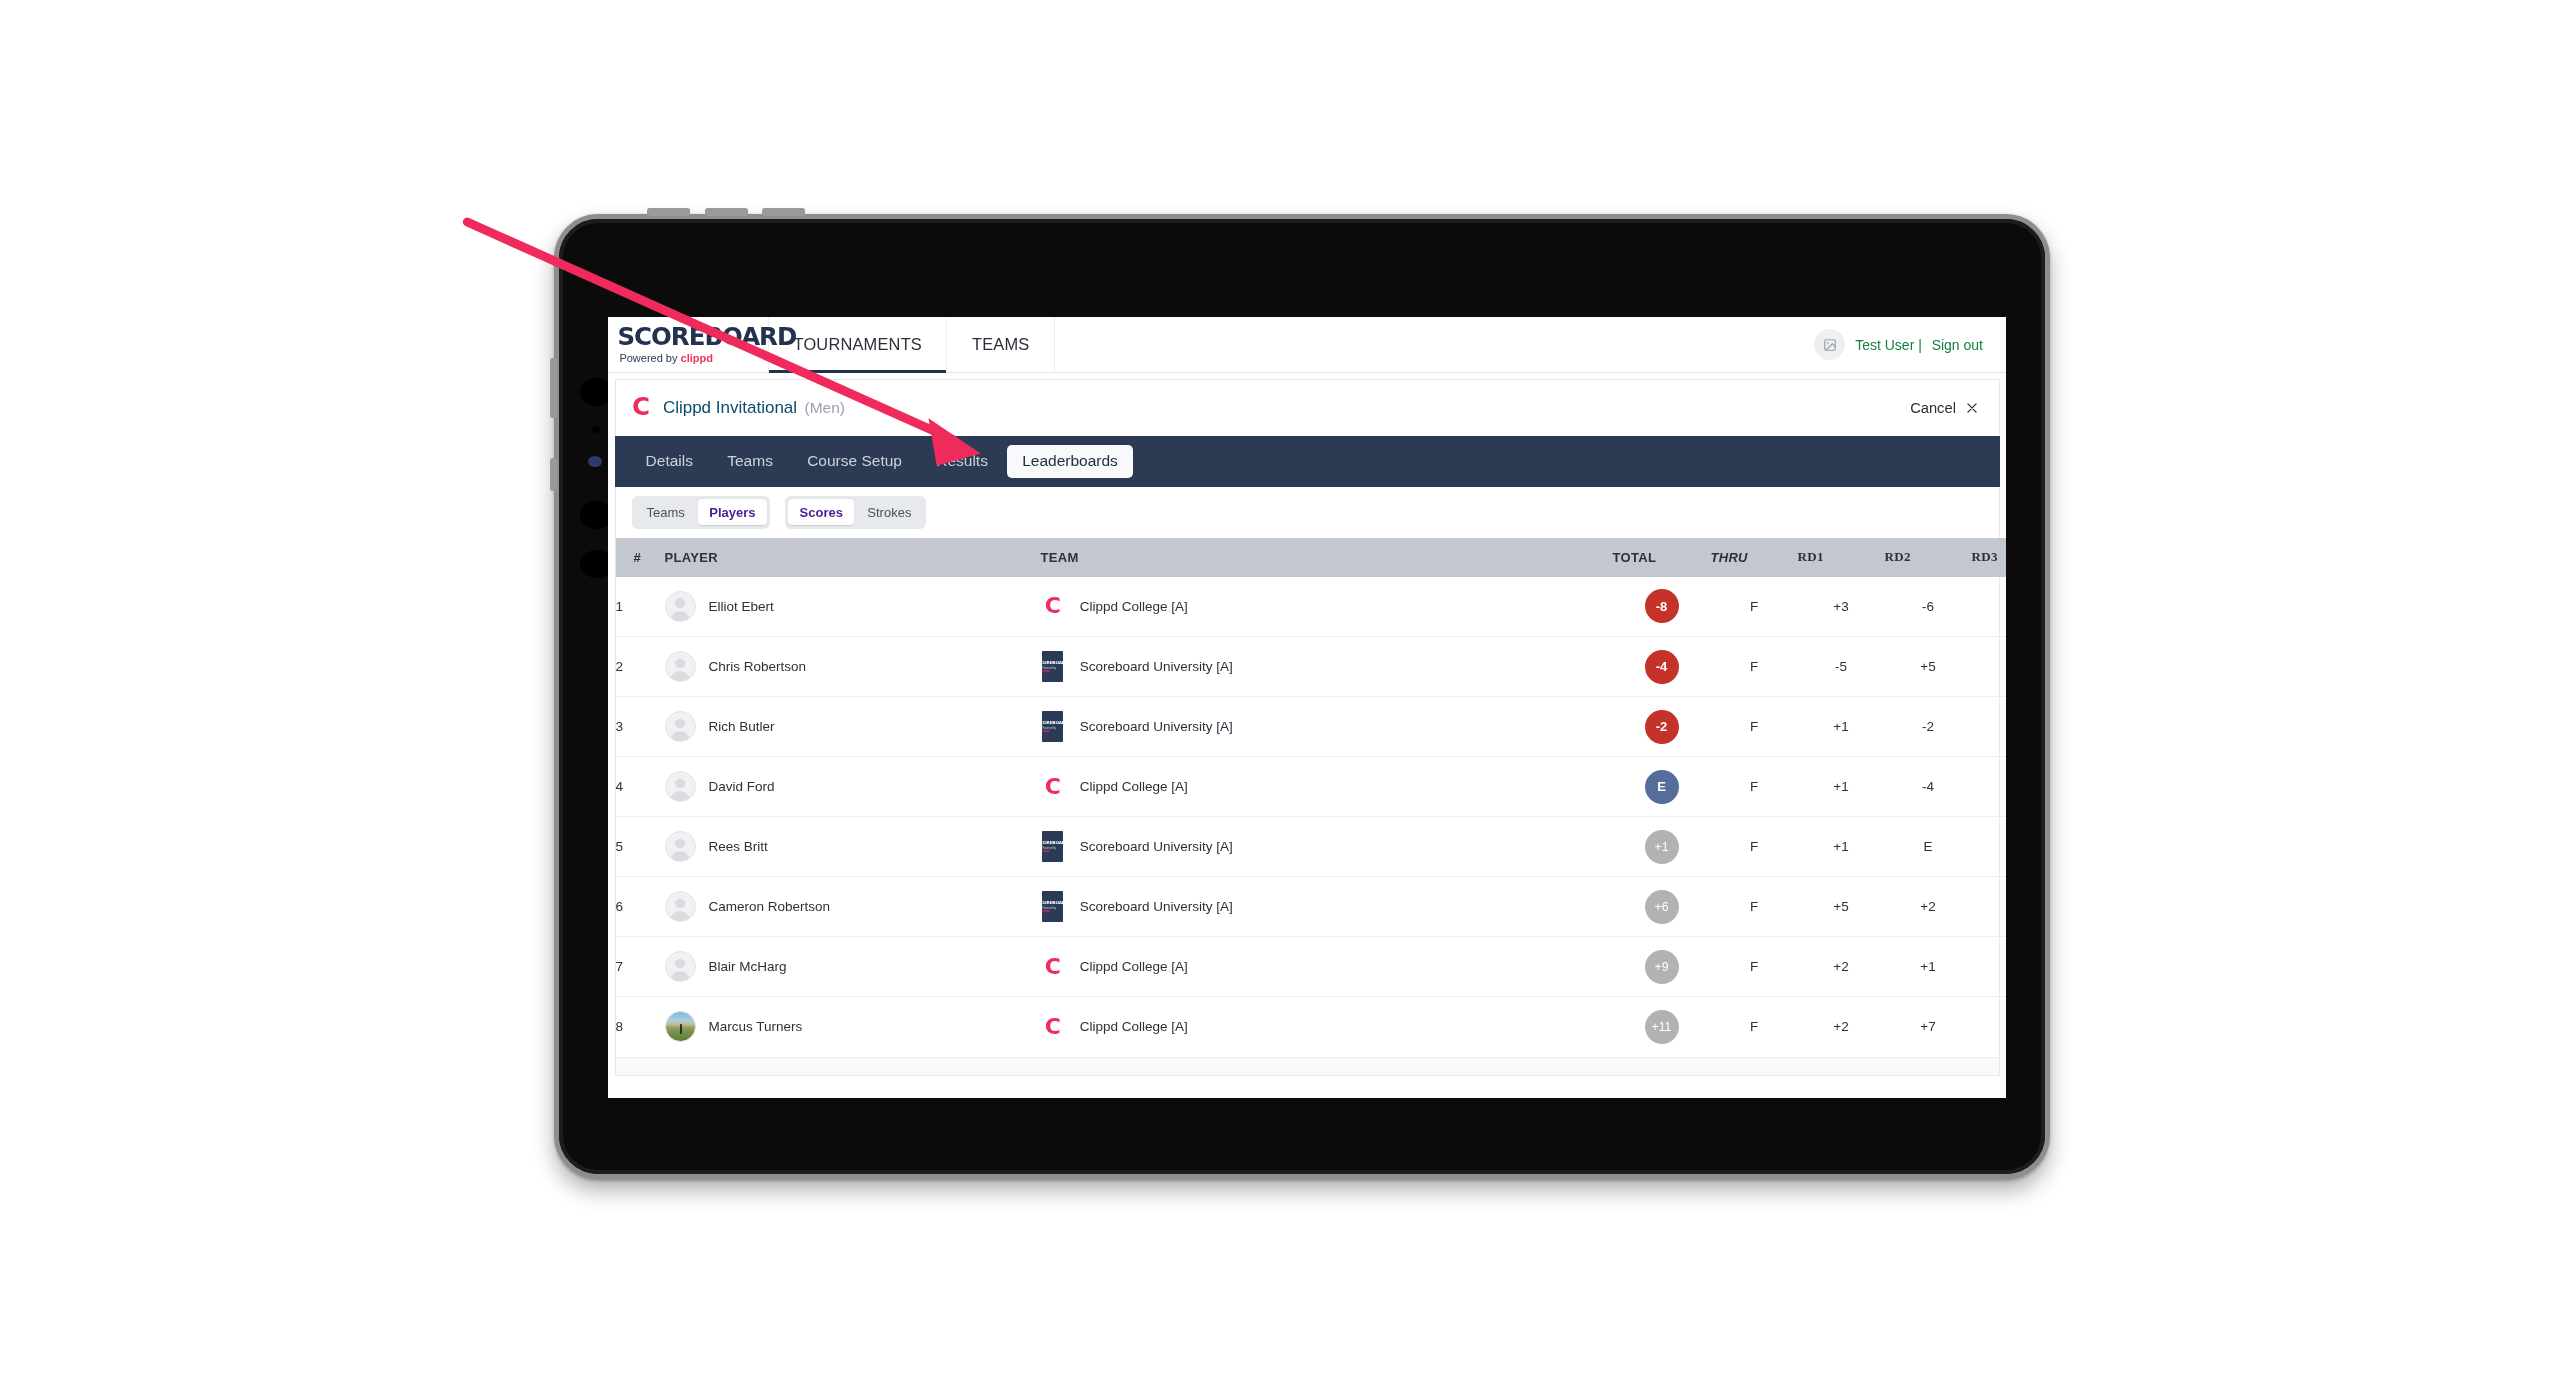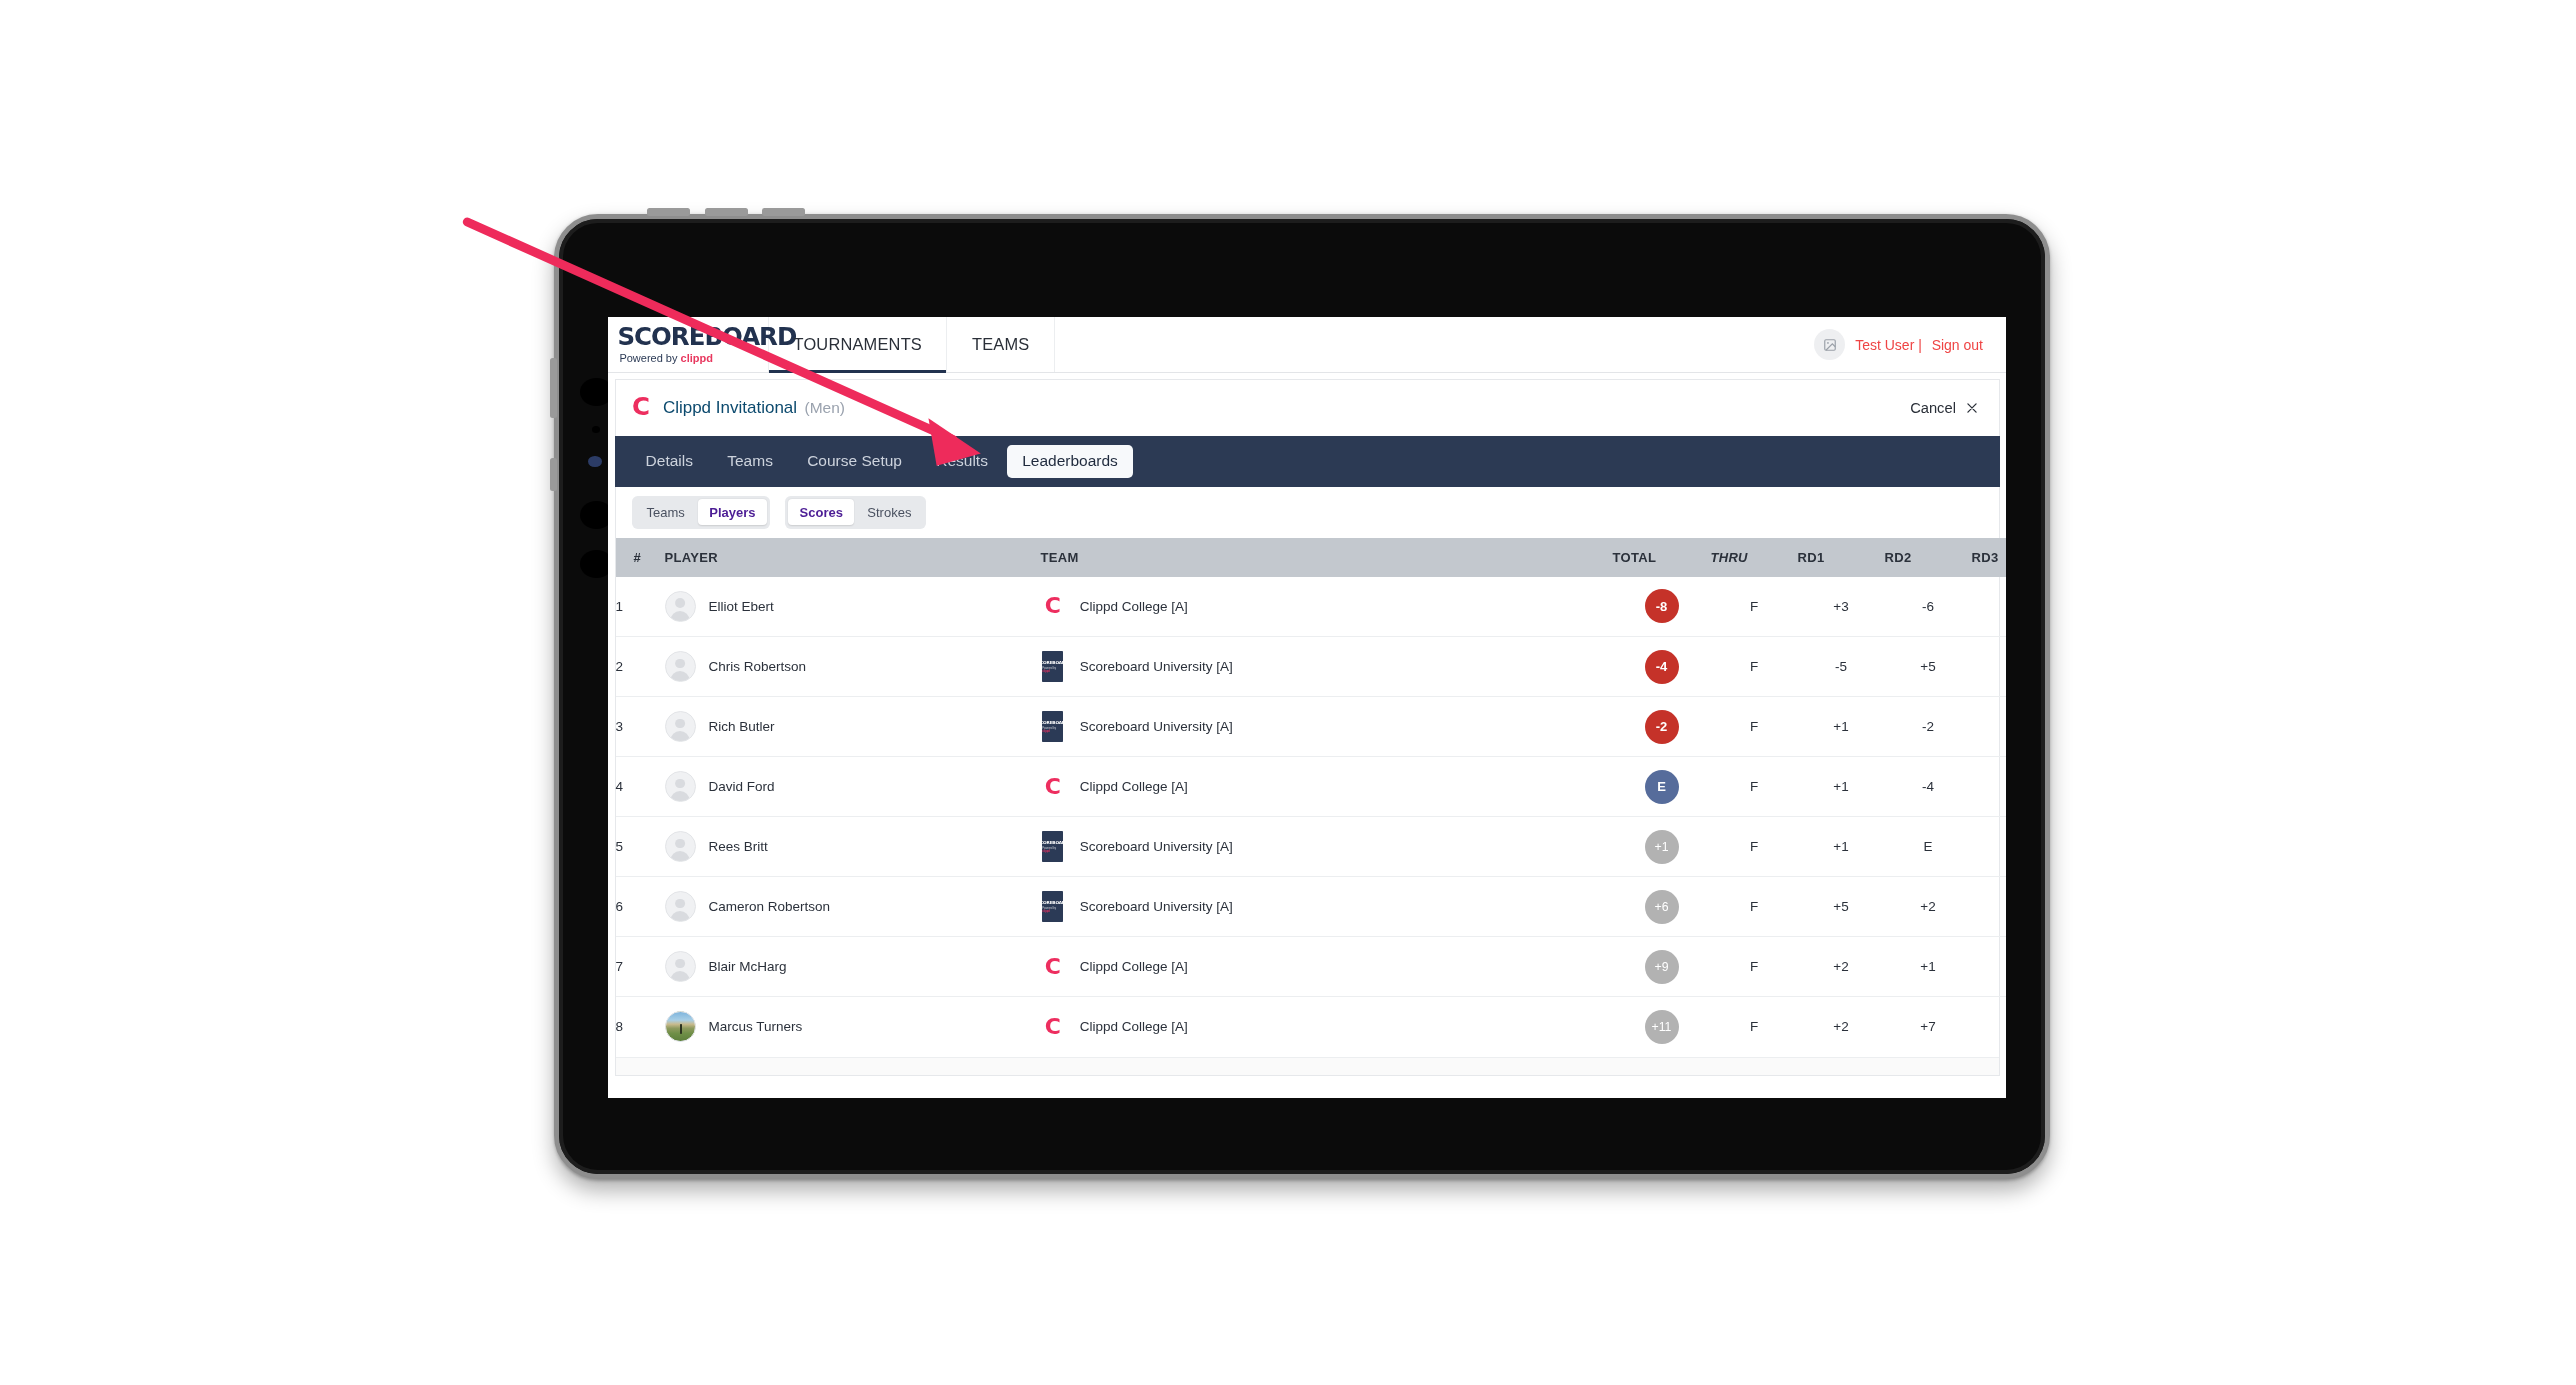--- a/index.html
+++ b/index.html
@@ -141,21 +141,21 @@
     left: 0; right: 0; bottom: -0.8px;
     height: 2.5px;
     background: #22324f;
   }
   .appbar-spacer { flex: 1; }
   .user-zone {
     display: flex; align-items: center;
     gap: 9.8px;
     padding-right: 23px;
     font-size: 14px;
-    color: #ef4444;
+    color: #15803d;
   }
   .avatar-chip {
     width: 31px; height: 31px;
     border-radius: 50%;
     background: #eeeff1;
     display: flex; align-items: center; justify-content: center;
     color: #9aa0a8;
   }
   .user-name { white-space: nowrap; }
   .signout { cursor: pointer; white-space: nowrap; }
@@ -258,21 +258,21 @@
     letter-spacing: 0.3px;
     text-align: left;
     padding: 0;
     vertical-align: middle;
   }
   .col-rank { width: 49px; padding-left: 18px !important; }
   .col-player { width: 376px; }
   .col-team { width: 572px; }
   .col-total { width: 98px; text-align: center; }
   .col-thru  { width: 87px; text-align: left; font-style: italic; }
-  .col-rd    { width: 87px; text-align: right; }
+  .col-rd    { width: 87px; text-align: right; font-family: Liberation Serif, serif; }
 
   table.lb tbody td {
     height: 60px;
     font-size: 13.5px;
     color: #2b313b;
     border-top: 0.8px solid #eceef0;
     vertical-align: middle;
     padding: 0;
   }
   table.lb tbody tr:first-child td { border-top: none; }

